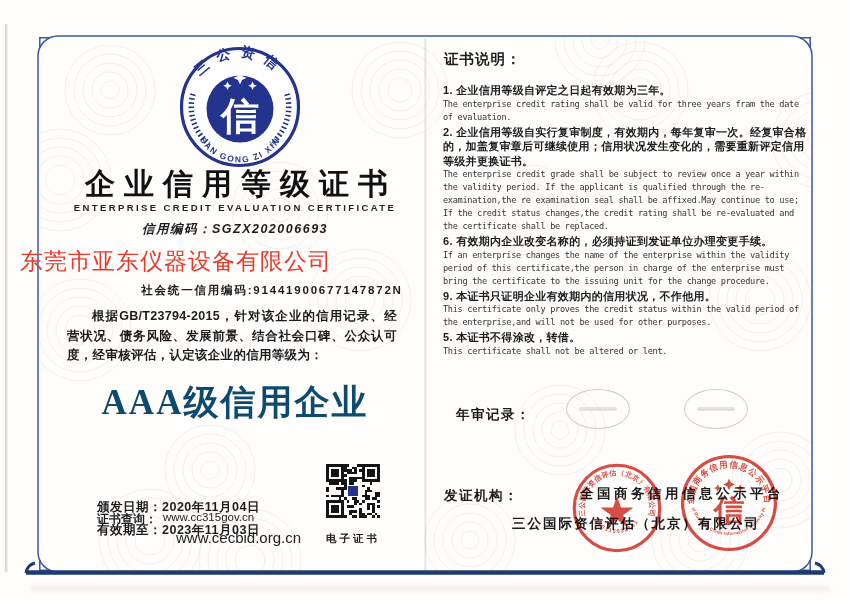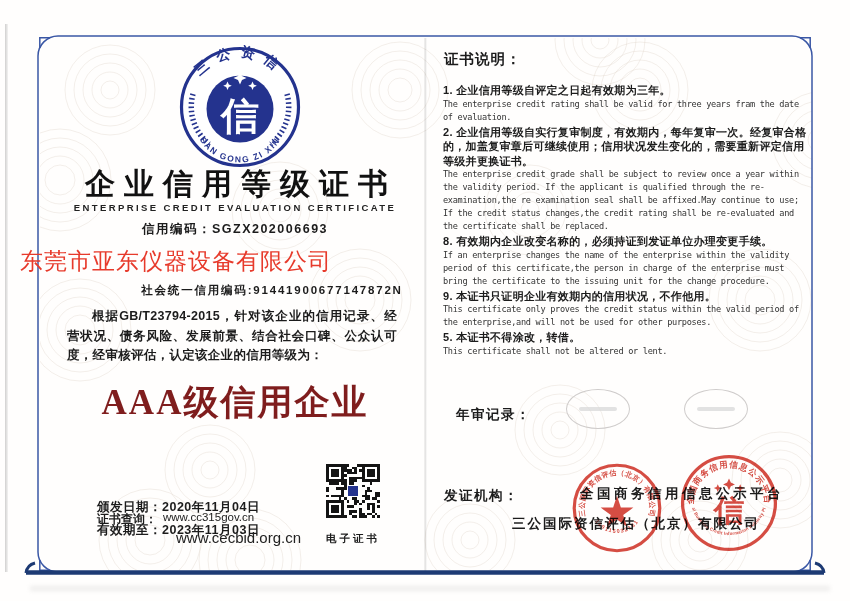--- a/index.html
+++ b/index.html
@@ -10,27 +10,27 @@
   .abs{position:absolute;}
   
   .edge-left{left:5px;top:24px;width:3px;height:548px;background:linear-gradient(to right,rgba(120,120,120,.35),rgba(160,160,160,.12));}
   .edge-bottom{left:30px;top:586px;width:800px;height:5px;background:rgba(140,140,140,.14);filter:blur(2px);}
   .fold{left:424px;top:38px;width:3px;height:534px;
         background:linear-gradient(to right,rgba(0,0,0,.05),rgba(0,0,0,.10),rgba(255,255,255,.4));}
   
   .title{left:40px;top:164px;width:390px;text-align:center;font-family:"Liberation Serif","DejaVu Serif",serif;
          font-size:30px;font-weight:bold;letter-spacing:9px;padding-left:6px;color:#111;}
   .subtitle{left:40px;top:202px;width:390px;text-align:center;font-size:9.5px;font-weight:bold;letter-spacing:2.4px;color:#222;}
-  .credit-code{left:40px;top:221px;width:390px;text-align:center;font-size:12.5px;font-weight:bold;letter-spacing:1.5px;}
+  .credit-code{left:40px;top:221px;width:390px;text-align:center;font-size:12.5px;font-weight:bold;letter-spacing:1.5px;font-style:italic;}
   .company{left:20px;top:246px;width:430px;text-align:left;font-size:23px;font-weight:normal;letter-spacing:1px;color:#e73a2b;}
   .uscc{left:40px;top:283px;width:390px;text-align:center;font-size:11.5px;font-weight:bold;letter-spacing:1.8px;margin-left:37px;}
   .body-par{left:67px;top:307px;width:330px;font-size:12.5px;font-weight:600;line-height:19.5px;
             text-indent:2em;letter-spacing:.3px;text-align:justify;}
   .rating{left:40px;top:379px;width:390px;text-align:center;font-family:"Liberation Serif","DejaVu Serif",serif;
-          font-size:35px;font-weight:bold;letter-spacing:2px;color:#7f1d1d;}
+          font-size:35px;font-weight:bold;letter-spacing:2px;color:#0c4a6e;}
   .kv{font-size:12.5px;font-weight:bold;letter-spacing:.5px;margin-top:38px;}
   .issue{left:97px;top:461px;}
   .valid{left:97px;top:484px;}
   .qlabel{left:97px;top:511px;font-size:12px;font-weight:bold;}
   .url1{left:163px;top:511px;font-size:11.5px;font-weight:500;color:#222;}
   .url2{left:176px;top:529px;font-size:15px;font-weight:500;color:#222;}
   .qr{left:326px;top:464px;width:54px;height:54px;}
   .qr-caption{left:314px;top:532px;width:78px;text-align:center;font-size:10.5px;letter-spacing:3px;font-weight:600;}
   
   .heading{left:444px;top:50px;font-size:14.5px;font-weight:bold;letter-spacing:1px;}
@@ -349,21 +349,21 @@
     <div class="abs items">
       <div>
         <div class="item-zh">1. 企业信用等级自评定之日起有效期为三年。</div>
         <div class="item-en">The enterprise credit rating shall be valid for three years fram the date of evaluation.</div>
       </div>
       <div>
         <div class="item-zh">2. 企业信用等级自实行复审制度，有效期内，每年复审一次。经复审合格的，加盖复审章后可继续使用；信用状况发生变化的，需要重新评定信用等级并更换证书。</div>
         <div class="item-en">The enterprise credit grade shall be subject to review once a year within the validity period. If the applicant is qualified through the re-examination,the re examination seal shall be affixed.May continue to use; If the credit status changes,the credit rating shall be re-evaluated and the certificate shall be replaced.</div>
       </div>
       <div>
-        <div class="item-zh">8. 有效期内企业改变名称的，必须持证到发证单位办理变更手续。</div>
+        <div class="item-zh">6. 有效期内企业改变名称的，必须持证到发证单位办理变更手续。</div>
         <div class="item-en">If an enterprise changes the name of the enterprise within the validity period of this certificate,the person in charge of the enterprise must bring the certificate to the issuing unit for the change procedure.</div>
       </div>
       <div>
         <div class="item-zh">9. 本证书只证明企业有效期内的信用状况，不作他用。</div>
         <div class="item-en">This certificate only proves the credit status within the valid period of the enterprise,and will not be used for other purposes.</div>
       </div>
       <div>
         <div class="item-zh">5. 本证书不得涂改，转借。</div>
         <div class="item-en">This certificate shall not be altered or lent.</div>
       </div>

